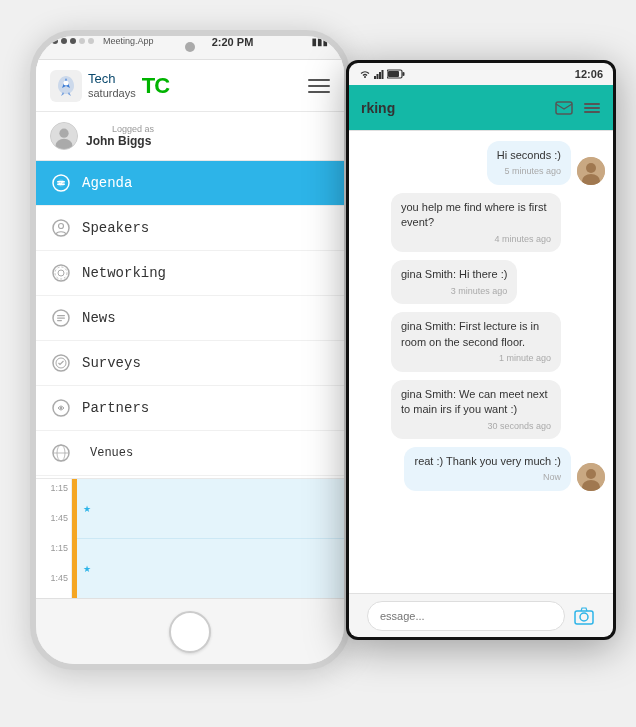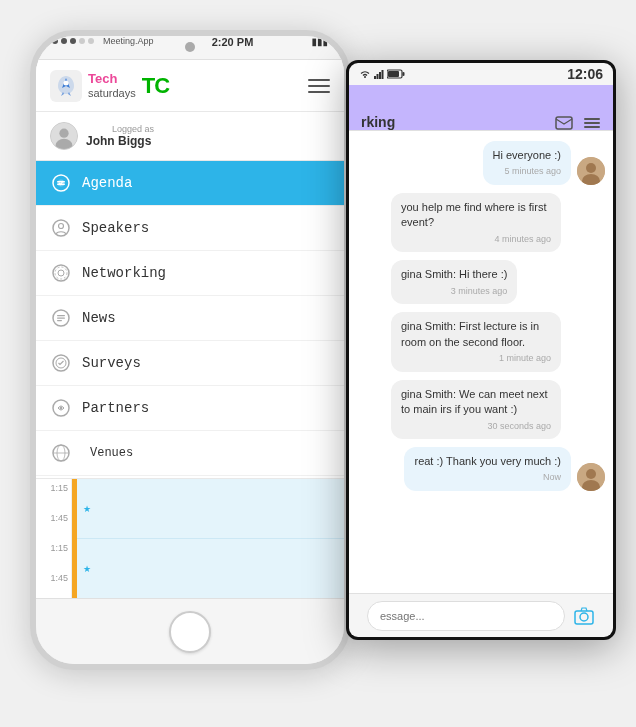--- a/index.html
+++ b/index.html
@@ -244,23 +244,23 @@
     }
 
     .android-status-icons {
       display: flex;
       align-items: center;
       gap: 3px;
     }
 
     .android-chat-header {
       height: 46px;
-      background: #c4b5fd;
-      display: flex;
-      align-items: flex-end;
+      background: #14b8a6;
+      display: flex;
+      align-items: center;
       justify-content: space-between;
       padding: 0 12px;
       border-bottom: 1px solid #e0e0e0;
       gap: 12px;
     }
 
     .chat-title {
       font-size: 14px;
       font-weight: 600;
       color: #333;
@@ -399,21 +399,21 @@
 
             <svg class="logo-icon" viewBox="0 0 32 32" fill="none">
               <rect width="32" height="32" rx="6" fill="#f0f0f0"></rect>
               <path d="M16 6 C20 6, 24 10, 24 16 C24 20, 21 23, 18 24 L14 24 C11 23, 8 20, 8 16 C8 10, 12 6, 16 6Z" fill="#3a7bd5" opacity="0.2"></path>
               <path d="M16 8 L20 18 L16 16 L12 18 Z" fill="#3a7bd5"></path>
               <circle cx="16" cy="13" r="2.5" fill="white"></circle>
               <path d="M13 22 L11 26 L14 24Z" fill="#3a7bd5" opacity="0.7"></path>
               <path d="M19 22 L21 26 L18 24Z" fill="#3a7bd5" opacity="0.7"></path>
             </svg>
             <div class="logo-text">
-              <span style="font-weight:700;color:#ec4899;font-size:13px;">Tech</span>
+              <span style="font-weight:400;color:#0c4a6e;font-size:13px;">Tech</span>
               <span class="saturdays" style="font-size:11px;color:#555;font-weight:500;">saturdays</span>
             </div>
             <span class="tc-logo">TC</span>
           </div>
           <div class="hamburger-icon">
             <div class="hamburger-line"></div>
             <div class="hamburger-line"></div>
             <div class="hamburger-line"></div>
           </div>
         </div>
@@ -554,21 +554,21 @@
           <rect x="2.5" y="5" width="2" height="5" fill="#333"></rect>
           <rect x="5" y="3" width="2" height="7" fill="#333"></rect>
           <rect x="7.5" y="1" width="2" height="9" fill="#333"></rect>
         </svg>
         <svg width="18" height="10" viewBox="0 0 18 10" fill="none">
           <rect x="0" y="1" width="15" height="8" rx="1.5" stroke="#333" stroke-width="1.2"></rect>
           <rect x="15.5" y="3" width="2" height="4" rx="1" fill="#333"></rect>
           <rect x="1" y="2" width="11" height="6" rx="1" fill="#333"></rect>
         </svg>
       </div>
-      <span style="font-size:14px;font-weight:700;color:#333;">12:06</span>
+      <span style="font-size:11px;font-weight:700;color:#333;">12:06</span>
     </div>
 
     <div class="android-chat-header">
       <span class="chat-title">rking</span>
       <div class="chat-header-icons">
         <svg width="18" height="14" viewBox="0 0 18 14" fill="none">
           <rect x="1" y="1" width="16" height="12" rx="2" stroke="#555" stroke-width="1.5"></rect>
           <path d="M1 3 L9 8 L17 3" stroke="#555" stroke-width="1.2"></path>
         </svg>
         <svg width="18" height="14" viewBox="0 0 18 14" fill="none">
@@ -586,21 +586,21 @@
           <div class="chat-avatar">
             <svg width="28" height="28" viewBox="0 0 28 28">
               <circle cx="14" cy="14" r="14" fill="#c9a882"></circle>
               <circle cx="14" cy="11" r="5" fill="#a07850"></circle>
               <ellipse cx="14" cy="24" rx="9" ry="7" fill="#a07850"></ellipse>
             </svg>
           </div>
         </div>
         <div>
           <div class="chat-bubble" style="background:#e8f4fc;">
-            <span>Hi everyone :)</span>
+            <span>Hi seconds :)</span>
             <div class="chat-time">5 minutes ago</div>
           </div>
         </div>
       </div>
 
       <div class="chat-message">
         <div style="width:28px;"></div>
         <div>
           <div class="chat-bubble">
             <span>you help me find where is first event?</span>

